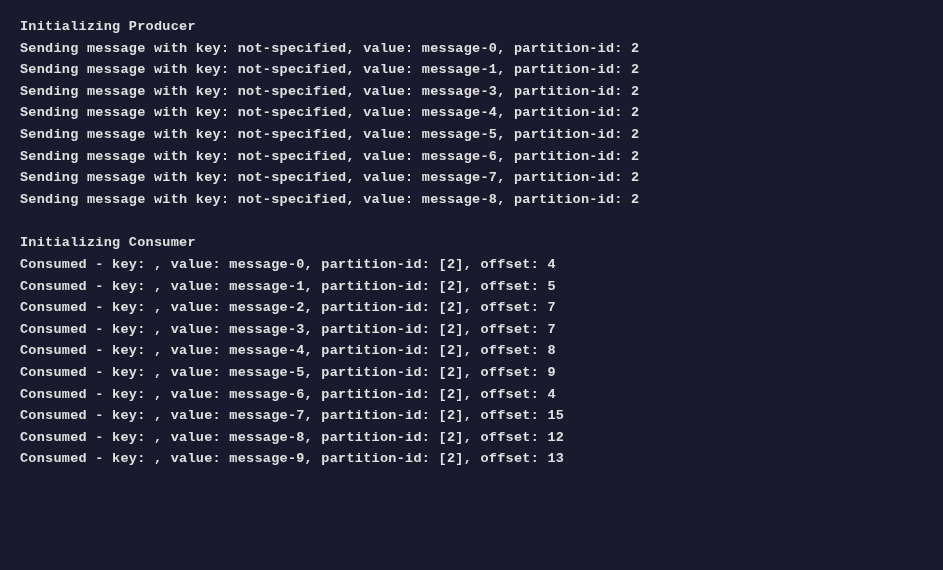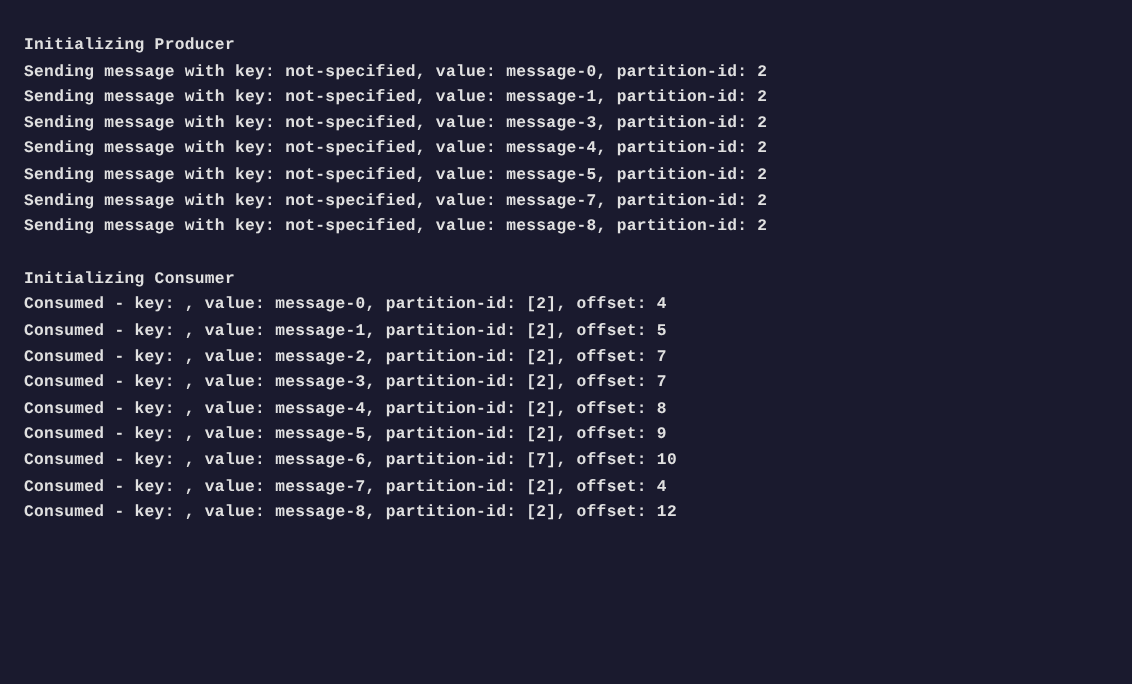--- a/index.html
+++ b/index.html
@@ -13,21 +13,21 @@
       width: 943px;
       height: 570px;
       overflow: hidden;
       font-family: 'Courier New', Courier, monospace;
     }
 
     #terminal {
       background-color: #1a1a2e;
       width: 943px;
       height: 570px;
-      padding: 28px 20px;
+      padding: 16px 20px;
       overflow: hidden;
     }
 
     .line {
       color: #e0e0e0;
       font-size: 13.5px;
       font-weight: bold;
       line-height: 1.6;
       white-space: pre;
       letter-spacing: 0.02em;
@@ -40,26 +40,28 @@
 </head>
 <body>
 
 <div id="terminal">
 <div class="line">Initializing Producer</div>
     <div class="line">Sending message with key: not-specified, value: message-0, partition-id: 2</div>
     <div class="line">Sending message with key: not-specified, value: message-1, partition-id: 2</div>
     <div class="line">Sending message with key: not-specified, value: message-3, partition-id: 2</div>
     <div class="line">Sending message with key: not-specified, value: message-4, partition-id: 2</div>
     <div class="line">Sending message with key: not-specified, value: message-5, partition-id: 2</div>
+    <div class="line">Sending message with key: not-specified, value: message-6, partition-id: 2</div>
     <div class="line">Sending message with key: not-specified, value: message-7, partition-id: 2</div>
     <div class="line">Sending message with key: not-specified, value: message-8, partition-id: 2</div>
     <div class="blank-line"></div>
     <div class="line">Initializing Consumer</div>
     <div class="line">Consumed - key: , value: message-0, partition-id: [2], offset: 4</div>
     <div class="line">Consumed - key: , value: message-1, partition-id: [2], offset: 5</div>
     <div class="line">Consumed - key: , value: message-2, partition-id: [2], offset: 7</div>
     <div class="line">Consumed - key: , value: message-3, partition-id: [2], offset: 7</div>
     <div class="line">Consumed - key: , value: message-4, partition-id: [2], offset: 8</div>
     <div class="line">Consumed - key: , value: message-5, partition-id: [2], offset: 9</div>
-    <div class="line">Consumed - key: , value: message-6, partition-id: [7], offset: 10</div>
-    <div class="line">Consumed - key: , value: message-7, partition-id: [2], offset: 4</div>
+    <div class="line">Consumed - key: , value: message-6, partition-id: [2], offset: 4</div>
+    <div class="line">Consumed - key: , value: message-7, partition-id: [2], offset: 15</div>
     <div class="line">Consumed - key: , value: message-8, partition-id: [2], offset: 12</div>
+    <div class="line">Consumed - key: , value: message-9, partition-id: [2], offset: 13</div>
   </div>
 
 </body></html>

